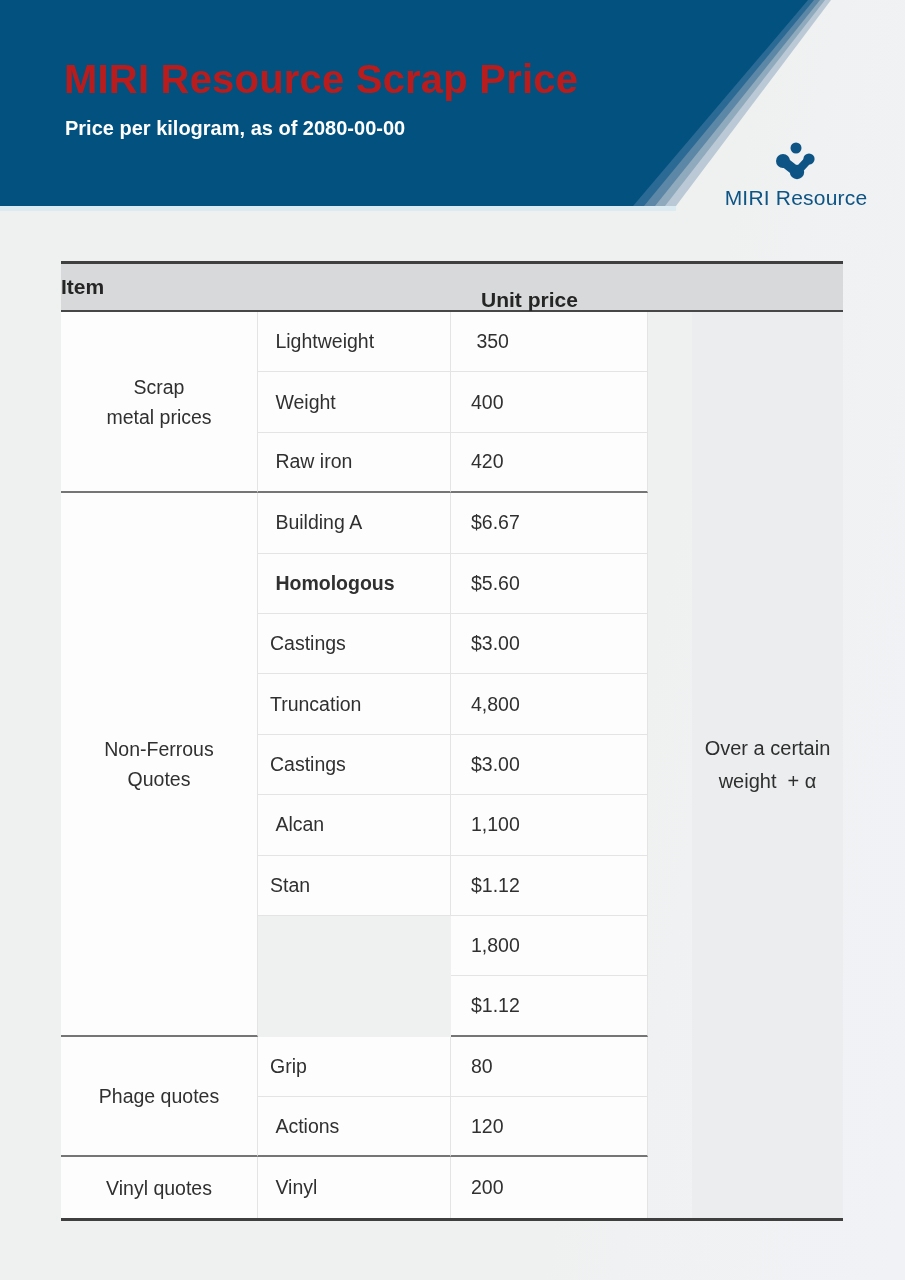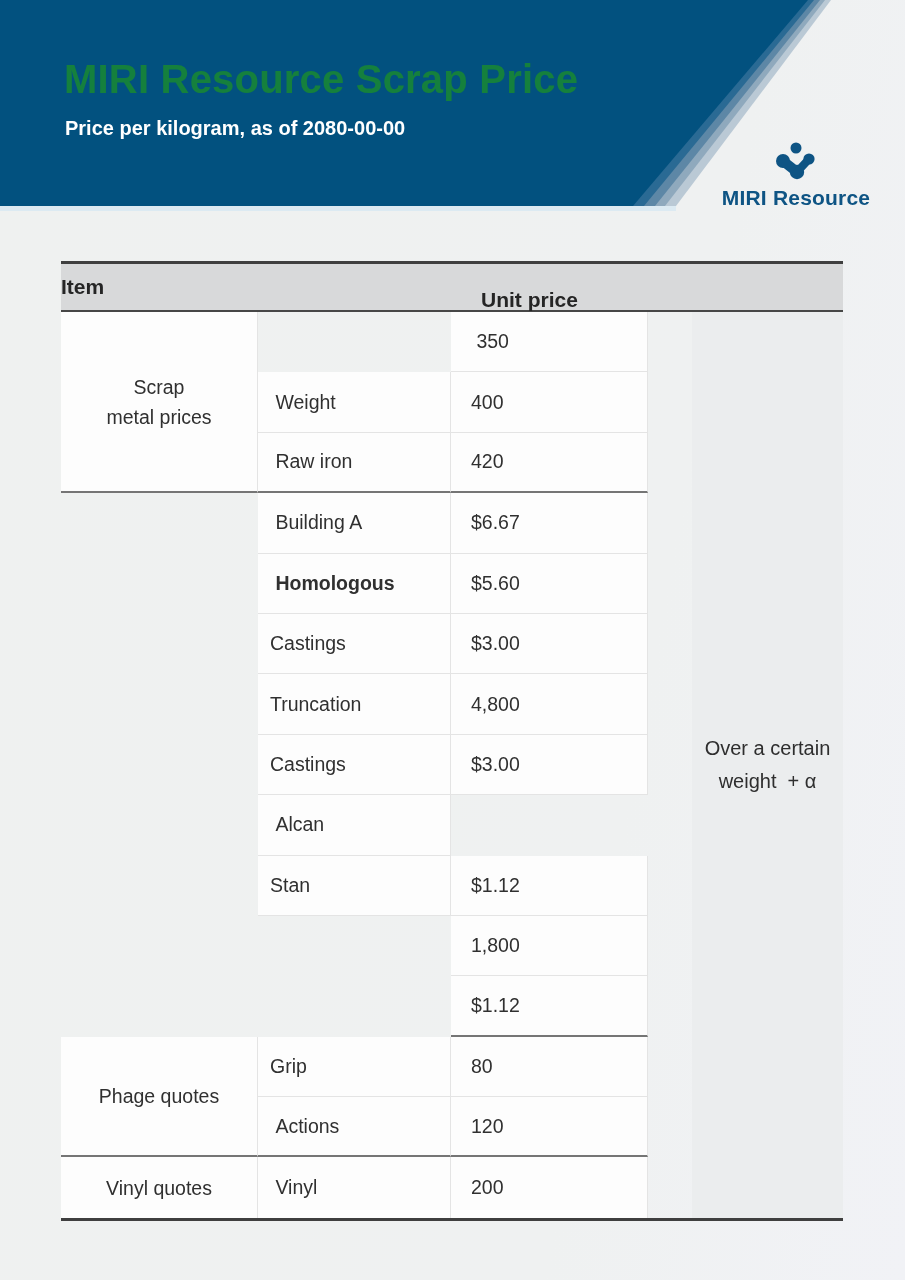--- a/index.html
+++ b/index.html
@@ -13,32 +13,32 @@
   .banner { position:absolute; top:0; left:0; width:905px; height:206px; }
   .stripe { position:absolute; top:0; left:0; width:905px; height:206px; }
   .stripe-4 { background:var(--stripe4); clip-path:polygon(0 0,831px 0,676px 206px,0 206px); }
   .stripe-3 { background:var(--stripe3); clip-path:polygon(0 0,825px 0,665px 206px,0 206px); }
   .stripe-2 { background:var(--stripe2); clip-path:polygon(0 0,820px 0,655px 206px,0 206px); }
   .stripe-1 { background:var(--stripe1); clip-path:polygon(0 0,814px 0,644px 206px,0 206px); }
   .stripe-main { background:var(--banner-bg); clip-path:polygon(0 0,808px 0,633px 206px,0 206px); }
   .banner-underline { position:absolute; top:206px; left:0; width:676px; height:5px; background:#dceaf2; }
 
   .banner-title {
-    position:absolute; left:64px; top:57px; color:#15803d;
+    position:absolute; left:64px; top:57px; color:#b91c1c;
     font-size:40px; font-weight:bold; letter-spacing:0.2px; white-space:pre;
   }
   .banner-subtitle {
     position:absolute; left:65px; top:117px; color:#ffffff;
     font-size:20px; font-weight:bold; white-space:pre;
   }
 
   
   .logo { position:absolute; left:706px; top:142px; width:180px; text-align:center; color:var(--logo-blue); }
   .logo svg { display:block; margin:0 auto; }
-  .logo-text { font-size:21px; font-weight:bold; margin-top:4px; letter-spacing:0.2px; }
+  .logo-text { font-size:21px; font-weight:normal; margin-top:4px; letter-spacing:0.2px; }
 
   
   .price-table {
     position:absolute; left:61px; top:261px; width:782px;
     display:grid; grid-template-columns:197px 193px 197px 195px;
     grid-template-rows:48px repeat(15,60.4px);
     border-top:3px solid #3f3f3f; border-bottom:3px solid #3f3f3f;
     box-sizing:content-box;
   }
   .thead {
@@ -95,36 +95,40 @@
 
 <div class="price-table" id="grid">
   <div class="thead">
     <span class="th-item">Item</span>
     <span class="th-price">Unit price</span>
   </div>
   <div class="note-cell">Over a certain
 weight  + α</div>
 <div class="cell group-cell group-end" style="grid-area: 2 / 1 / span 3;">Scrap
 metal prices</div>
+    <div class="cell item-cell " style="grid-area: 2 / 2;"> Lightweight</div>
     <div class="cell price-cell " style="grid-area: 2 / 3;"> 350</div>
     <div class="cell item-cell " style="grid-area: 3 / 2;"> Weight</div>
     <div class="cell price-cell " style="grid-area: 3 / 3;">400</div>
     <div class="cell item-cell group-end" style="grid-area: 4 / 2;"> Raw iron</div>
     <div class="cell price-cell group-end" style="grid-area: 4 / 3;">420</div>
+    <div class="cell group-cell group-end" style="grid-area: 5 / 1 / span 9;">Non-Ferrous
+Quotes</div>
     <div class="cell item-cell " style="grid-area: 5 / 2;"> Building A</div>
     <div class="cell price-cell " style="grid-area: 5 / 3;">$6.67</div>
     <div class="cell item-cell " style="grid-area: 6 / 2; font-weight: bold;"> Homologous</div>
     <div class="cell price-cell " style="grid-area: 6 / 3;">$5.60</div>
     <div class="cell item-cell " style="grid-area: 7 / 2;">Castings</div>
     <div class="cell price-cell " style="grid-area: 7 / 3;">$3.00</div>
     <div class="cell item-cell " style="grid-area: 8 / 2;">Truncation</div>
     <div class="cell price-cell " style="grid-area: 8 / 3;">4,800</div>
     <div class="cell item-cell " style="grid-area: 9 / 2;">Castings</div>
     <div class="cell price-cell " style="grid-area: 9 / 3;">$3.00</div>
     <div class="cell item-cell " style="grid-area: 10 / 2;"> Alcan</div>
+    <div class="cell price-cell " style="grid-area: 10 / 3;">1,100</div>
     <div class="cell item-cell " style="grid-area: 11 / 2;">Stan</div>
     <div class="cell price-cell " style="grid-area: 11 / 3;">$1.12</div>
     <div class="cell price-cell " style="grid-area: 12 / 3;">1,800</div>
     <div class="cell price-cell group-end" style="grid-area: 13 / 3;">$1.12</div>
     <div class="cell group-cell group-end" style="grid-area: 14 / 1 / span 2;">Phage quotes</div>
     <div class="cell item-cell " style="grid-area: 14 / 2;">Grip</div>
     <div class="cell price-cell " style="grid-area: 14 / 3;">80</div>
     <div class="cell item-cell group-end" style="grid-area: 15 / 2;"> Actions</div>
     <div class="cell price-cell group-end" style="grid-area: 15 / 3;">120</div>
     <div class="cell group-cell last-row" style="grid-area: 16 / 1 / span 1;">Vinyl quotes</div>

